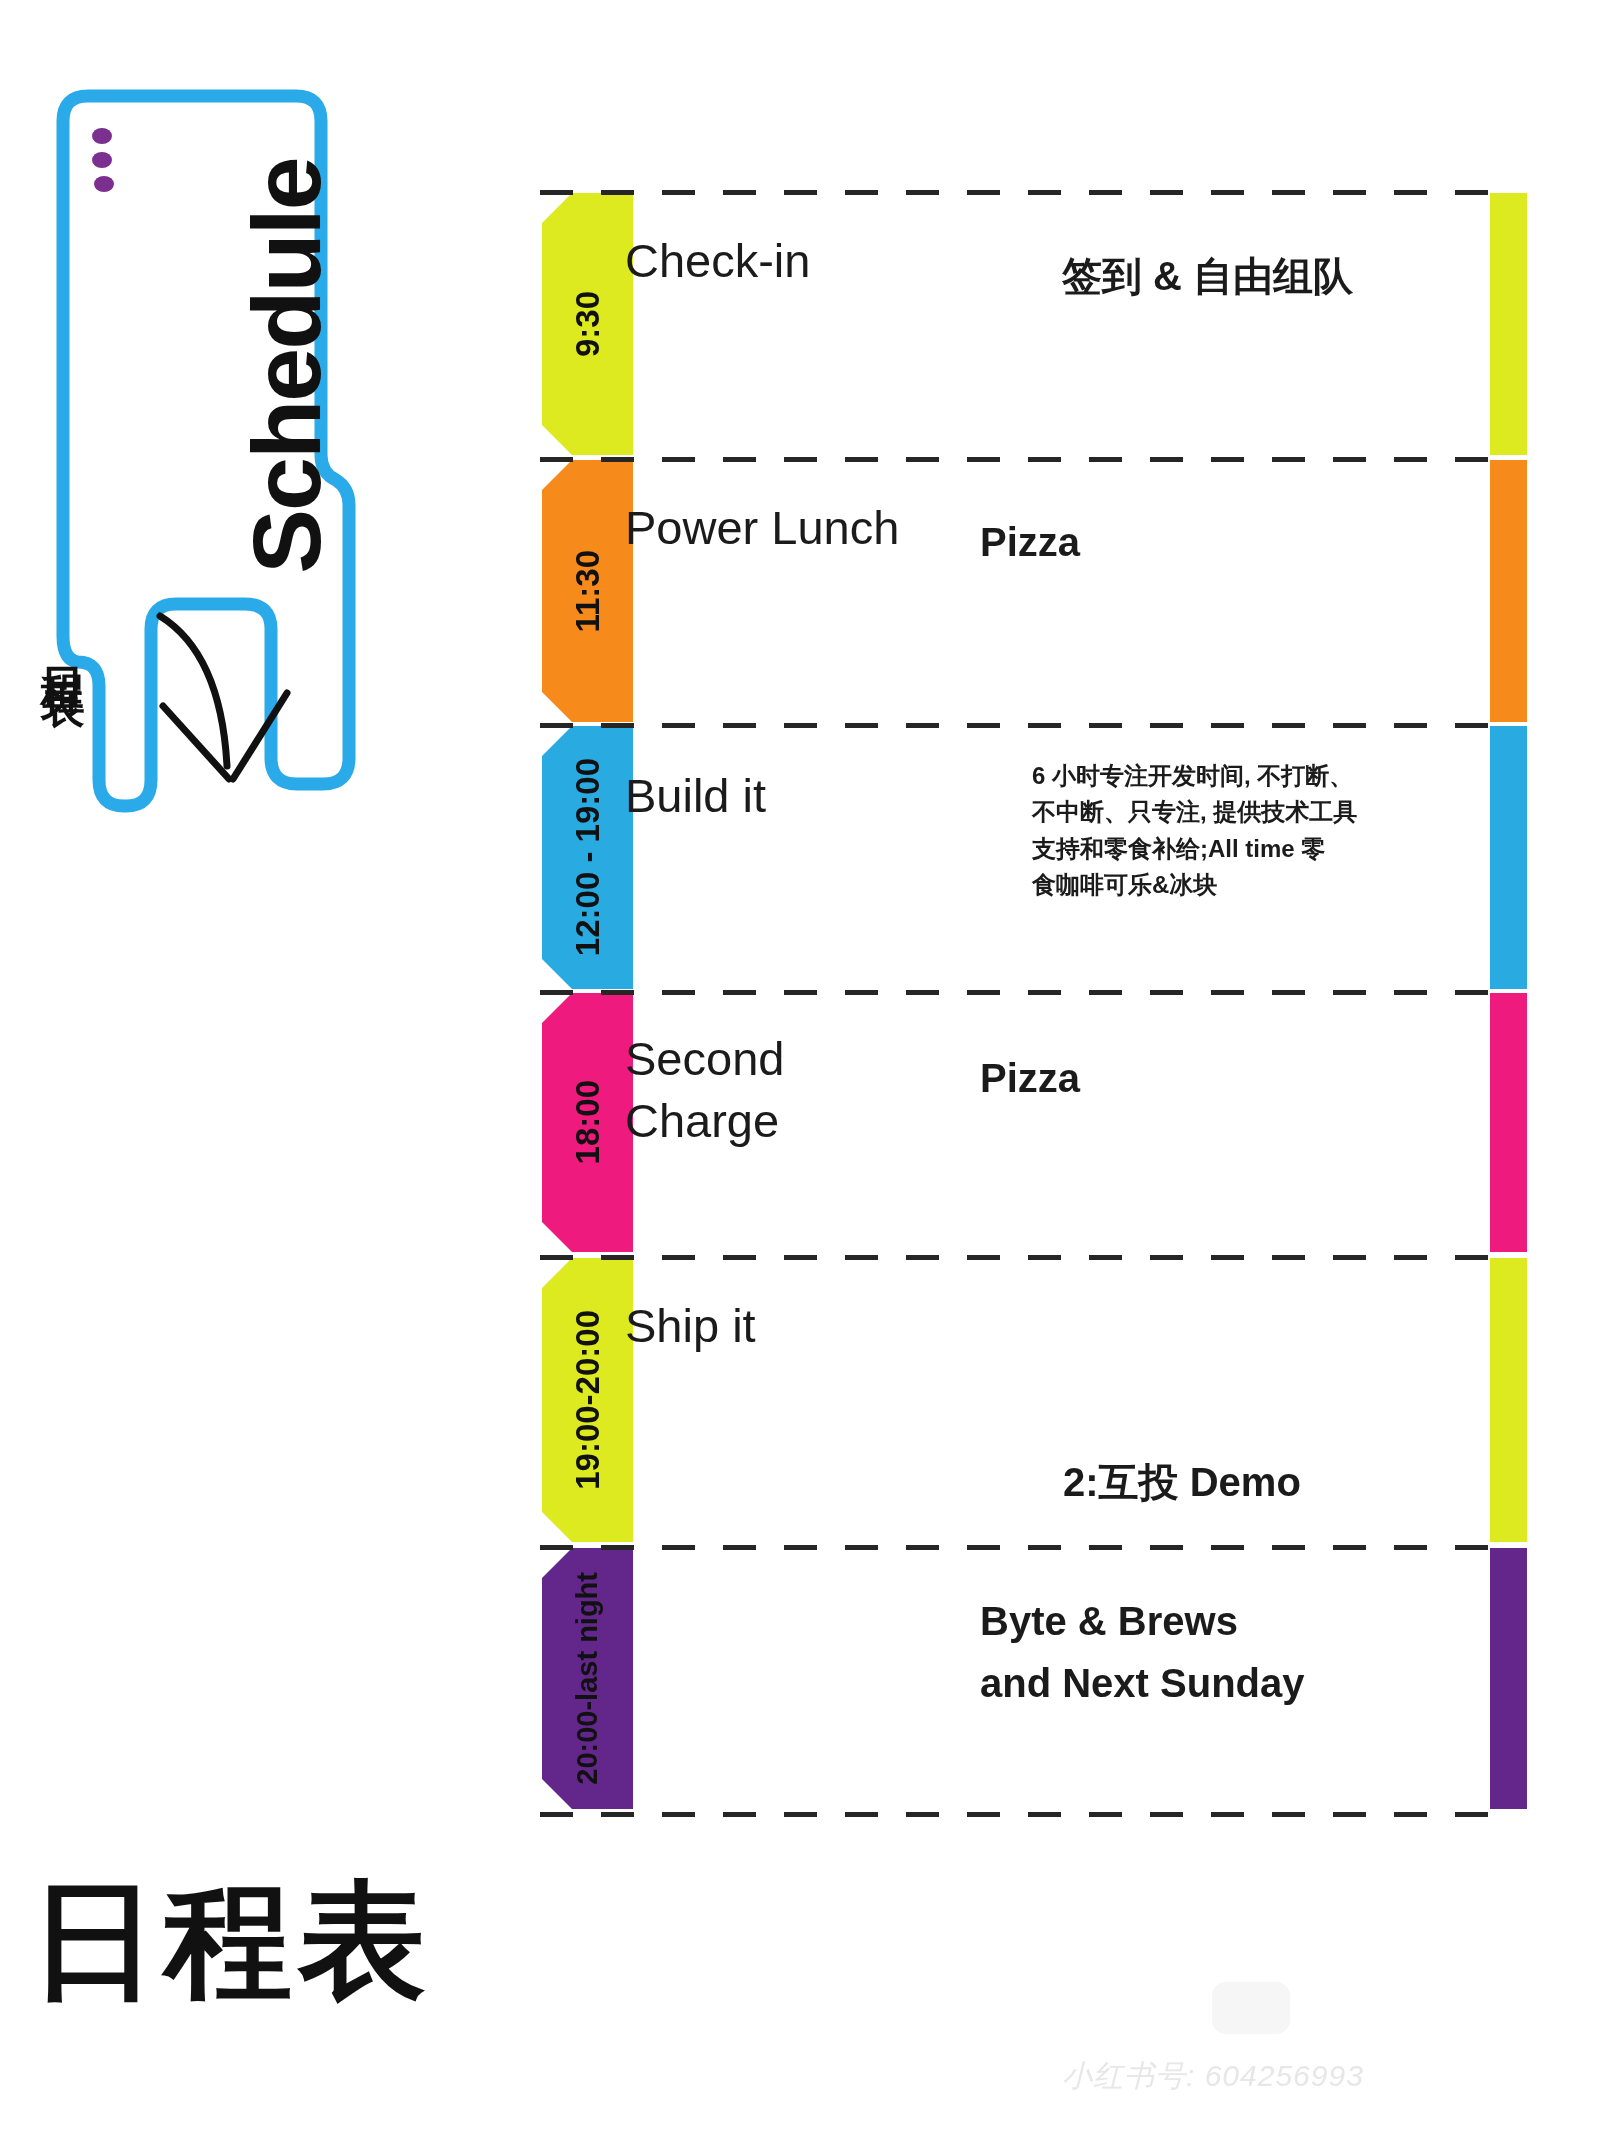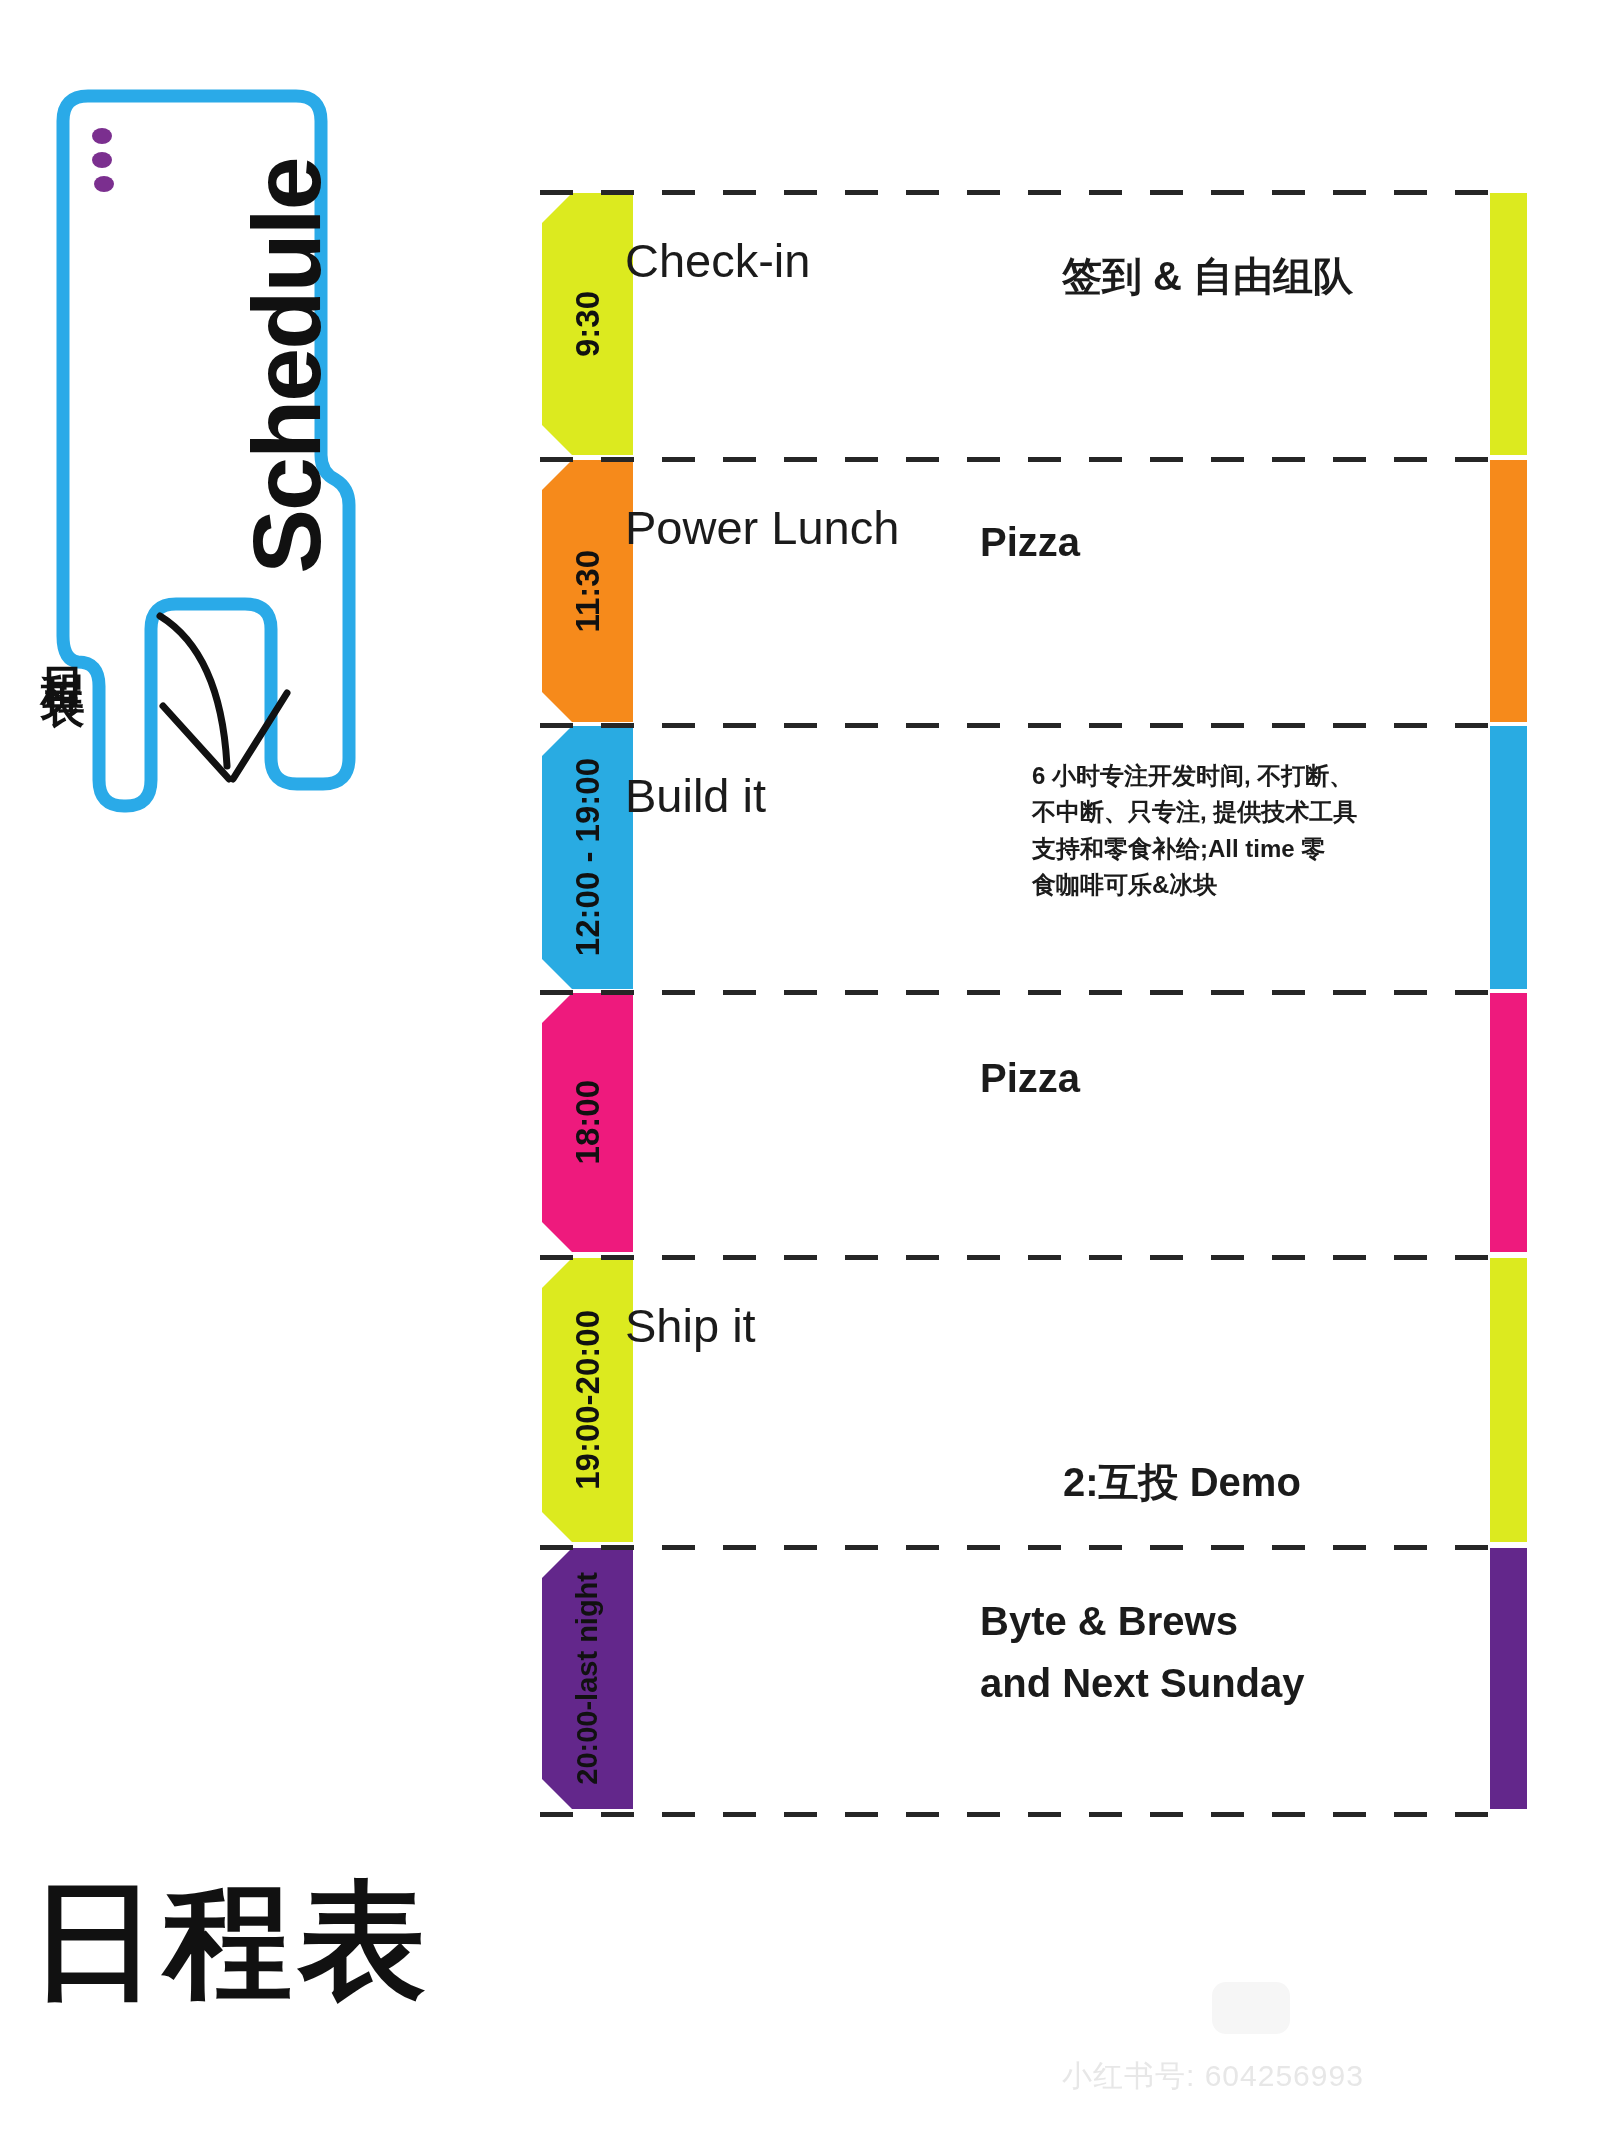--- a/index.html
+++ b/index.html
@@ -50,21 +50,21 @@
   .footer-title{
     position:absolute;left:30px;top:1856px;font-size:128px;font-weight:700;
     letter-spacing:6px;color:#111;
   }
   .wm-logo{
     position:absolute;left:1212px;top:1982px;width:78px;height:52px;
     background:#f6f6f6;border-radius:14px;z-index:1;
   }
   .wm-text{
     position:absolute;left:1062px;top:2056px;font-size:30px;color:#e7e7e7;
-    letter-spacing:1px;z-index:1;
+    letter-spacing:1px;z-index:1;font-style:italic;
   }
 </style>
 </head>
 <body>
 
 <svg class="deco-svg" viewBox="0 0 400 840" fill="none">
   <path d="M 63 636 V 121 Q 63 96 88 96 L 296 96 Q 321 96 321 121 V 455 Q 321 473 336 480 Q 349 488 349 505 V 758 Q 349 784 323 784 H 297 Q 271 784 271 758 V 629 Q 271 604 245 604 H 176 Q 151 604 151 629 V 780 Q 151 806 126 806 H 124 Q 99 806 99 780 V 686 Q 99 662 78 662 Q 63 660 63 636 Z" stroke="#2aaae8" stroke-width="13" stroke-linejoin="round"></path>
   <g fill="#7b2f8f">
     <ellipse cx="102" cy="136" rx="10" ry="8"></ellipse>
     <ellipse cx="102" cy="160" rx="10" ry="8"></ellipse>
@@ -110,20 +110,22 @@
   <div class="row-title" style="top:575px">Build it</div>
   <div class="row-desc" style="left:492px;top:568px;font-size:24px;line-height:1.52">6 小时专注开发时间, 不打断、
 不中断、只专注, 提供技术工具
 支持和零食补给;All time 零
 食咖啡可乐&amp;冰块</div>
 
   <div class="tab" style="top: 803px; height: 259px; background-color: rgb(238, 26, 125);">
       <span>18:00</span>
     </div>
   <div class="strip" style="top: 803px; height: 259px; background-color: rgb(238, 26, 125);"></div>
+  <div class="row-title" style="top:838px">Second
+Charge</div>
   <div class="row-desc" style="left:440px;top:858px">Pizza</div>
 
   <div class="tab" style="top: 1068px; height: 284px; background-color: rgb(220, 234, 31);">
       <span>19:00-20:00</span>
     </div>
   <div class="strip" style="top: 1068px; height: 284px; background-color: rgb(220, 234, 31);"></div>
   <div class="row-title" style="top:1105px">Ship it</div>
   <div class="row-desc" style="left:523px;top:1262px">2:互投 Demo</div>
 
   <div class="tab small" style="top: 1358px; height: 261px; background-color: rgb(99, 39, 139);">

